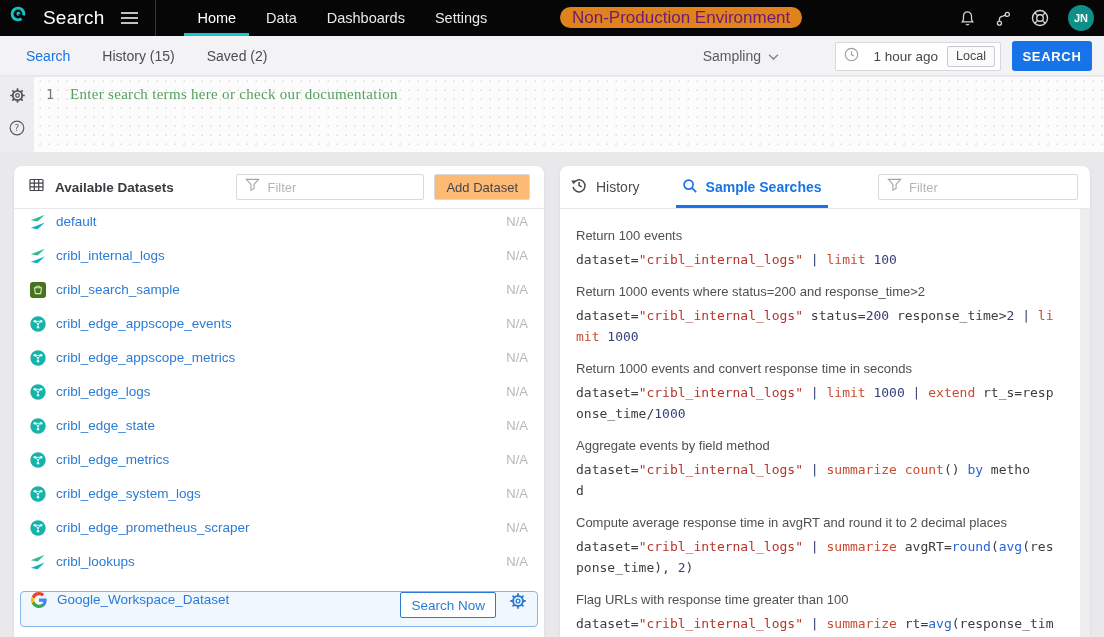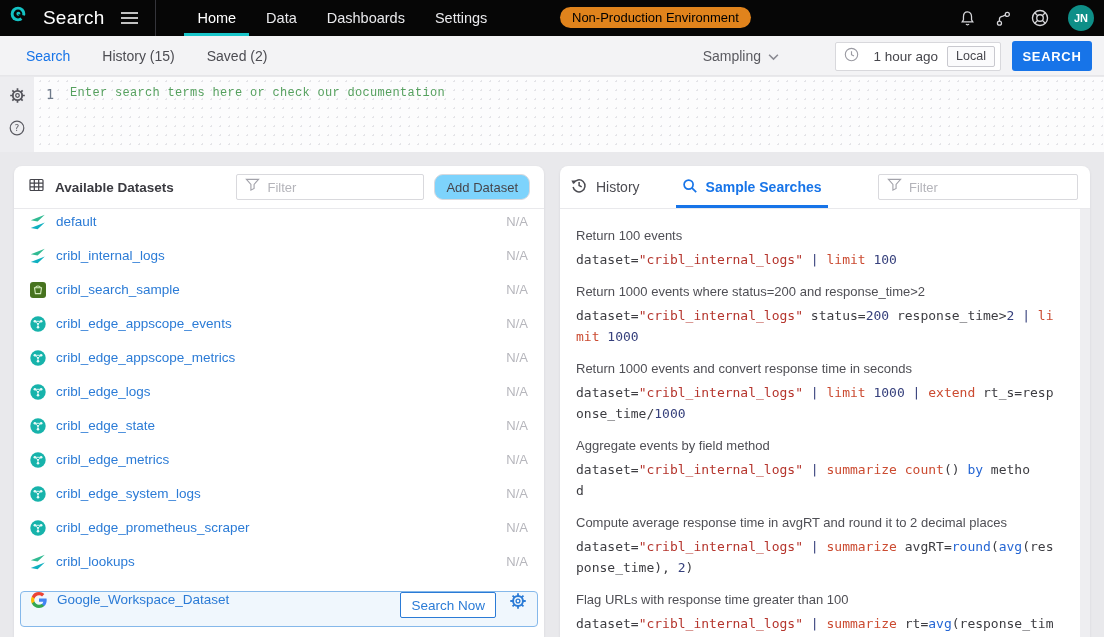--- a/index.html
+++ b/index.html
@@ -10,21 +10,21 @@
   
   .topnav { position:absolute; left:0; top:0; width:1104px; height:36px; background:#060606; display:flex; align-items:stretch; }
   .brand { display:flex; align-items:center; padding-left:10px; }
   .brand .logo { width:24px; height:24px; display:block; }
   .product-title { color:#fff; font-size:19px; margin-left:9px; font-weight:400; letter-spacing:.2px; }
   .hamburger { display:flex; align-items:center; margin-left:16px; cursor:pointer; }
   .nav-divider { width:1px; background:#34343a; margin-left:16px; }
   .nav-tabs { display:flex; margin-left:28px; gap:4px; }
   .nav-tab { display:flex; align-items:center; padding:0 13px; color:#e9e9ec; font-size:14.5px; font-weight:500; border-bottom:3px solid transparent; padding-top:3px; cursor:pointer; }
   .nav-tab.active { color:#fff; border-bottom-color:#18c5c9; }
-  .env-badge { position:absolute; left:560px; top:7px; height:21px; padding:0 12px; background:#e0831c; border-radius:11px; color:#000000; font-size:13px; font-weight:500; line-height:21px; }
+  .env-badge { position:absolute; left:560px; top:7px; height:21px; padding:0 12px; background:#e0831c; border-radius:11px; color:#701a75; font-size:17px; font-weight:500; line-height:21px; }
   .nav-right { position:absolute; right:10px; top:0; height:36px; display:flex; align-items:center; gap:19px; }
   .icon-btn { position:relative; display:flex; align-items:center; cursor:pointer; }
   .avatar { width:26px; height:26px; border-radius:50%; background:#0e8f88; color:#fff; font-size:11px; font-weight:700; display:flex; align-items:center; justify-content:center; cursor:pointer; }
 
   
   .toolbar { position:absolute; left:0; top:36px; width:1104px; height:40px; background:#f3f3f5; border-bottom:1px solid #e6e6e9; display:flex; align-items:center; }
   .tb-tabs { display:flex; margin-left:10px; gap:0; }
   .tb-tab { padding:0 16px; font-size:14px; color:#4c4c52; font-weight:500; cursor:pointer; }
   .tb-tab.active { color:#1774e8; }
   .tb-right { position:absolute; right:12px; top:0; height:40px; display:flex; align-items:center; }
@@ -32,33 +32,33 @@
   .timebox { width:166px; height:29px; background:#fff; border:1px solid #d8d8dc; border-radius:2px; display:flex; align-items:center; padding:0 5px 0 8px; cursor:pointer; }
   .timebox .time-val { margin-left:auto; color:#46464c; font-size:13.5px; }
   .local-btn { margin-left:9px; height:21px; padding:0 8px; border:1px solid #c9c9cf; border-radius:2px; background:#fbfbfc; color:#46464c; font-size:12.5px; display:flex; align-items:center; cursor:pointer; }
   .search-btn { margin-left:11px; width:80px; height:30px; background:#1774e8; border-radius:3px; color:#fff; font-size:13px; font-weight:700; letter-spacing:.7px; display:flex; align-items:center; justify-content:center; cursor:pointer; }
 
   
   .editor { position:absolute; left:0; top:77px; width:1104px; height:75px; background:#fcfcfd;
     background-image:radial-gradient(#e4e4e8 1px, transparent 1px); background-size:9px 9px; cursor:text; }
   .gutter { position:absolute; left:0; top:0; width:34px; height:75px; background:#ededf0; display:flex; flex-direction:column; align-items:center; padding-top:10px; gap:12px; }
   .lineno { position:absolute; left:46px; top:9px; font-family:"DejaVu Sans Mono", monospace; font-size:13.5px; color:#6e7a8a; }
-  .editor-placeholder { position:absolute; left:70px; top:9px; font-family:Liberation Mono, monospace; font-size:12px; color:#55a05e; letter-spacing:.3px; }
+  .editor-placeholder { position:absolute; left:70px; top:9px; font-family:Liberation Serif, serif; font-size:15px; color:#55a05e; letter-spacing:.3px; }
 
   
   .panel { position:absolute; top:166px; height:471px; background:#fff; border-radius:8px 8px 0 0; box-shadow:0 1px 3px rgba(20,20,40,.08); }
   .panel-left { left:14px; width:530px; }
   .panel-right { left:560px; width:530px; }
   .panel-header { height:43px; display:flex; align-items:center; padding:0 14px; border-bottom:1px solid #e9e9ec; }
   .panel-title { font-size:13.5px; font-weight:700; color:#3a3a40; margin-left:10px; }
   .filter-box { height:26px; border:1px solid #d9d9dd; border-radius:2px; background:#fff; display:flex; align-items:center; padding:0 8px; gap:7px; }
   .filter-box input { border:none; outline:none; width:100%; font-size:13px; color:#46464c; font-family:"Liberation Sans", sans-serif; }
   .filter-box input::placeholder { color:#b4b4ba; }
   .filter-left { width:188px; margin-left:auto; }
-  .add-btn { margin-left:10px; height:26px; padding:0 11px; border:1px solid #d9d9dd; border-radius:9px; background:#7dd3fc; color:#46464c; font-size:13px; display:flex; align-items:center; cursor:pointer; }
+  .add-btn { margin-left:10px; height:26px; padding:0 11px; border:1px solid #d9d9dd; border-radius:2px; background:#fdba74; color:#46464c; font-size:13px; display:flex; align-items:center; cursor:pointer; }
 
   
   .dataset-list { padding-top:5px; }
   .ds-row { height:34px; display:flex; align-items:flex-start; padding:0 16px; cursor:pointer; }
   .ds-row .ds-icon { width:16px; height:16px; display:flex; }
   .ds-name { margin-left:10px; font-size:13.5px; color:#2b7bd6; }
   .ds-val { margin-left:auto; font-size:13px; color:#b6b6bc; }
   .ds-row.highlight { height:36px; margin:3px 6px 0 6px; padding:0 10px; background:#f0f7fd; border:1px solid #85b8ea; border-radius:4px; }
   .searchnow-btn { margin-left:auto; height:26px; padding:0 10px; border:1px solid #2b7bd6; border-radius:2px; background:#fff; color:#2b7bd6; font-size:13.5px; display:flex; align-items:center; cursor:pointer; }
   .row-gear { margin-left:13px; display:flex; cursor:pointer; }

